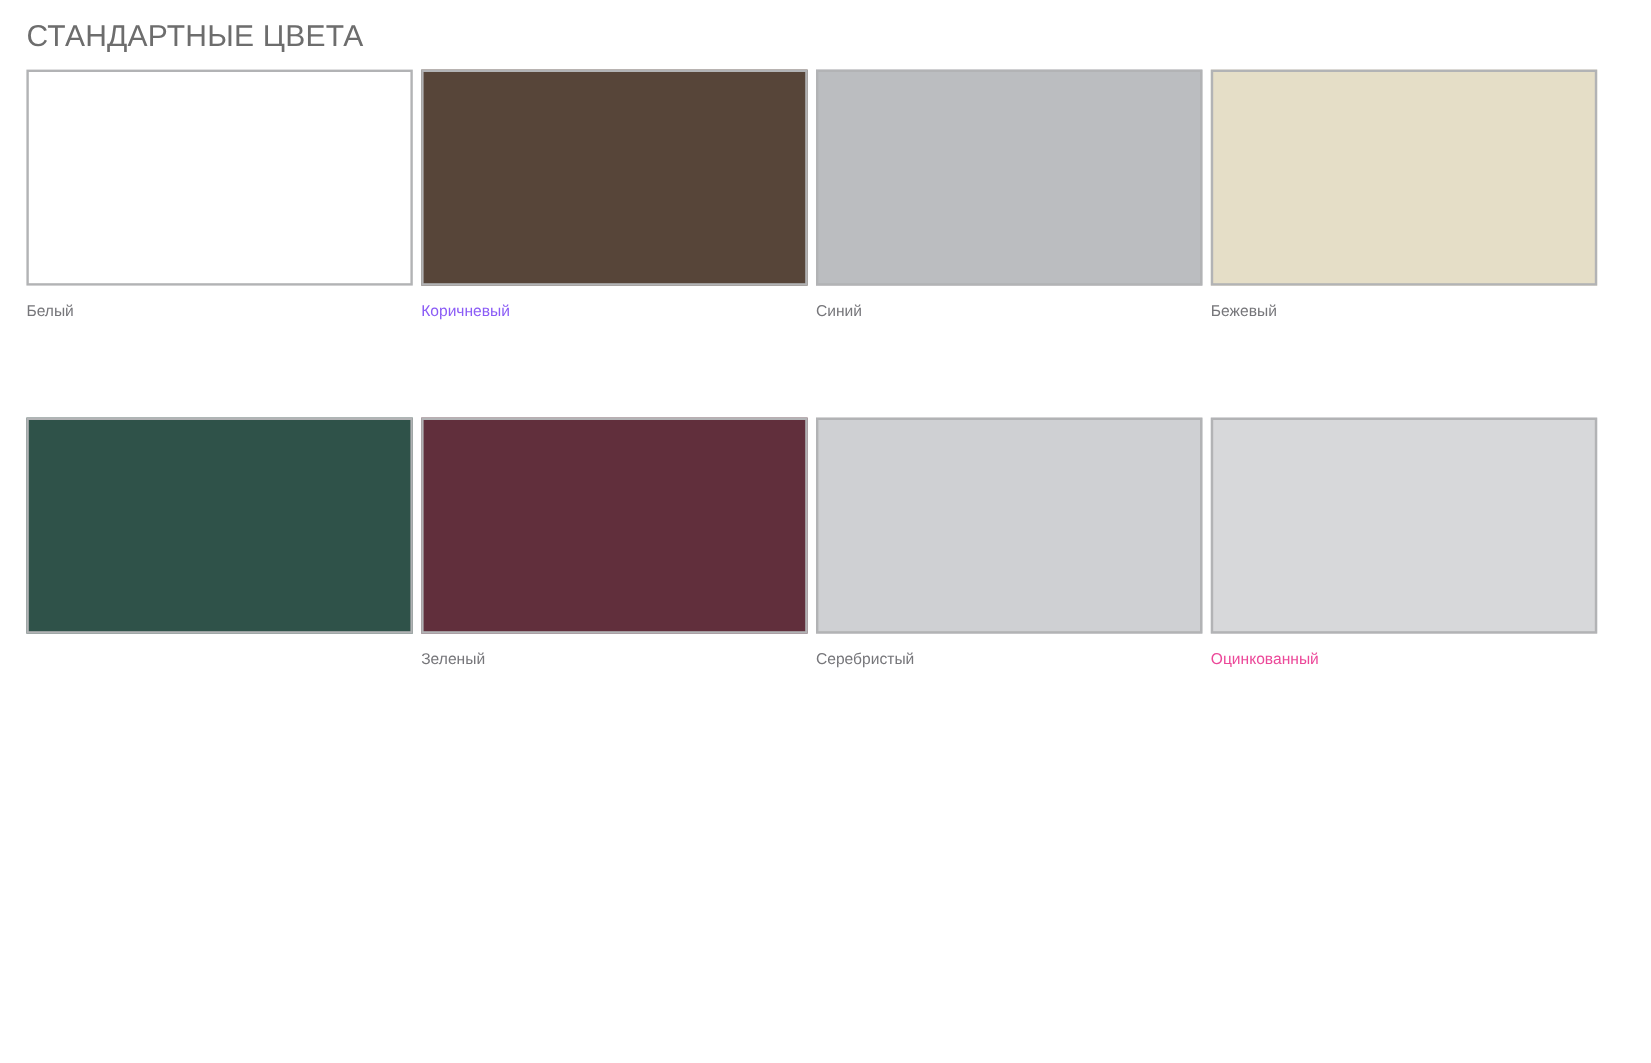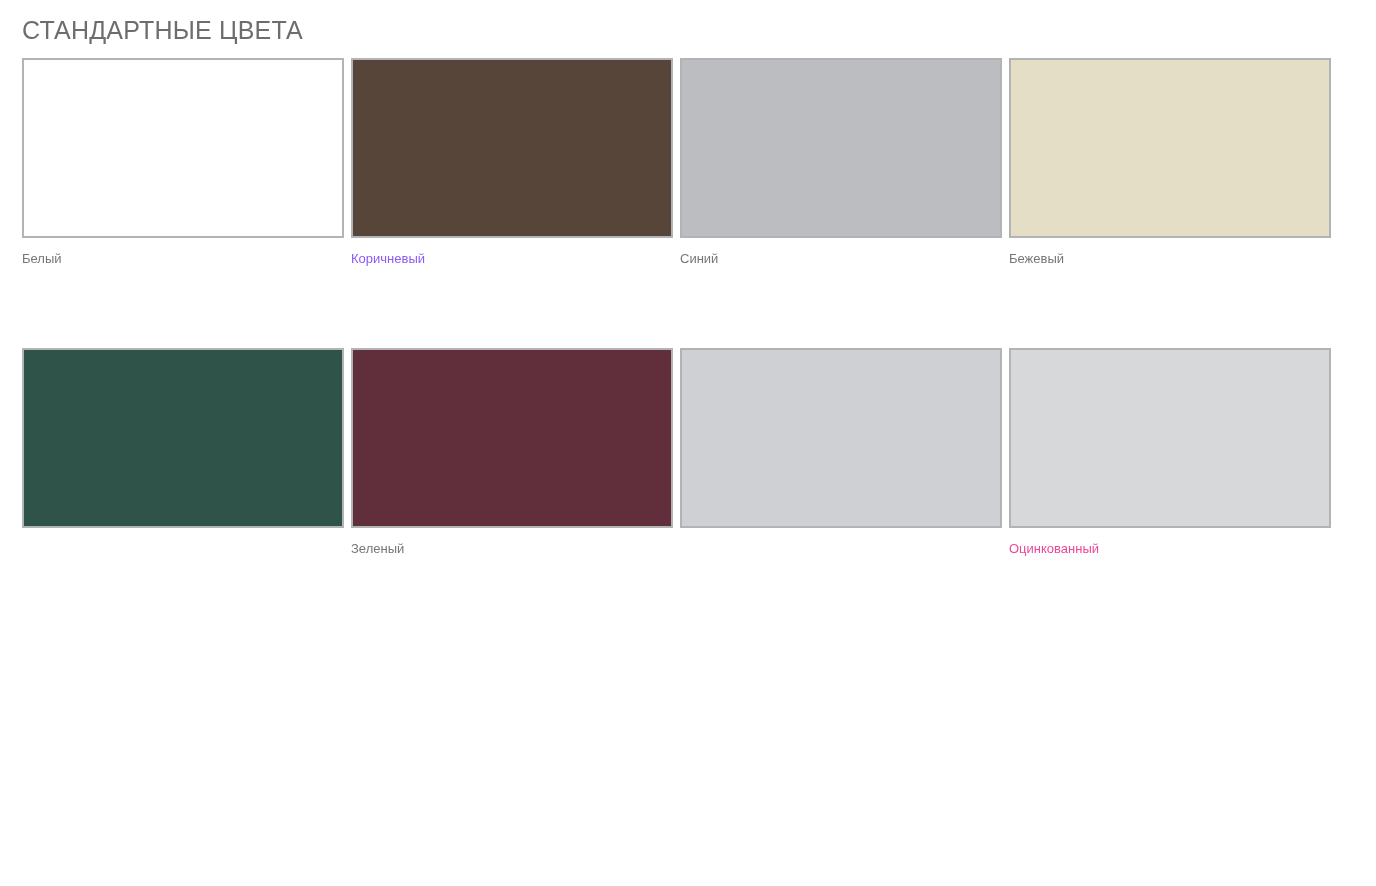--- a/index.html
+++ b/index.html
@@ -108,20 +108,21 @@
     </div>
 
 
     <div class="swatch-cell">
       <div class="swatch-chip" style="background-color: rgb(97, 47, 60); border-color: rgb(178, 179, 181);"></div>
       <div class="swatch-label" style="color: rgb(118, 118, 122);">Зеленый</div>
     </div>
 
     <div class="swatch-cell">
       <div class="swatch-chip" style="background-color: rgb(207, 208, 211); border-color: rgb(178, 179, 181);"></div>
+      <div class="swatch-label" style="color: rgb(118, 118, 122);">Серебристый</div>
     </div>
 
     <div class="swatch-cell">
       <div class="swatch-chip" style="background-color: rgb(215, 216, 218); border-color: rgb(178, 179, 181);"></div>
       <div class="swatch-label" style="color: #ec4899;">Оцинкованный</div>
     </div>
 
   </div>
 </div>
 

